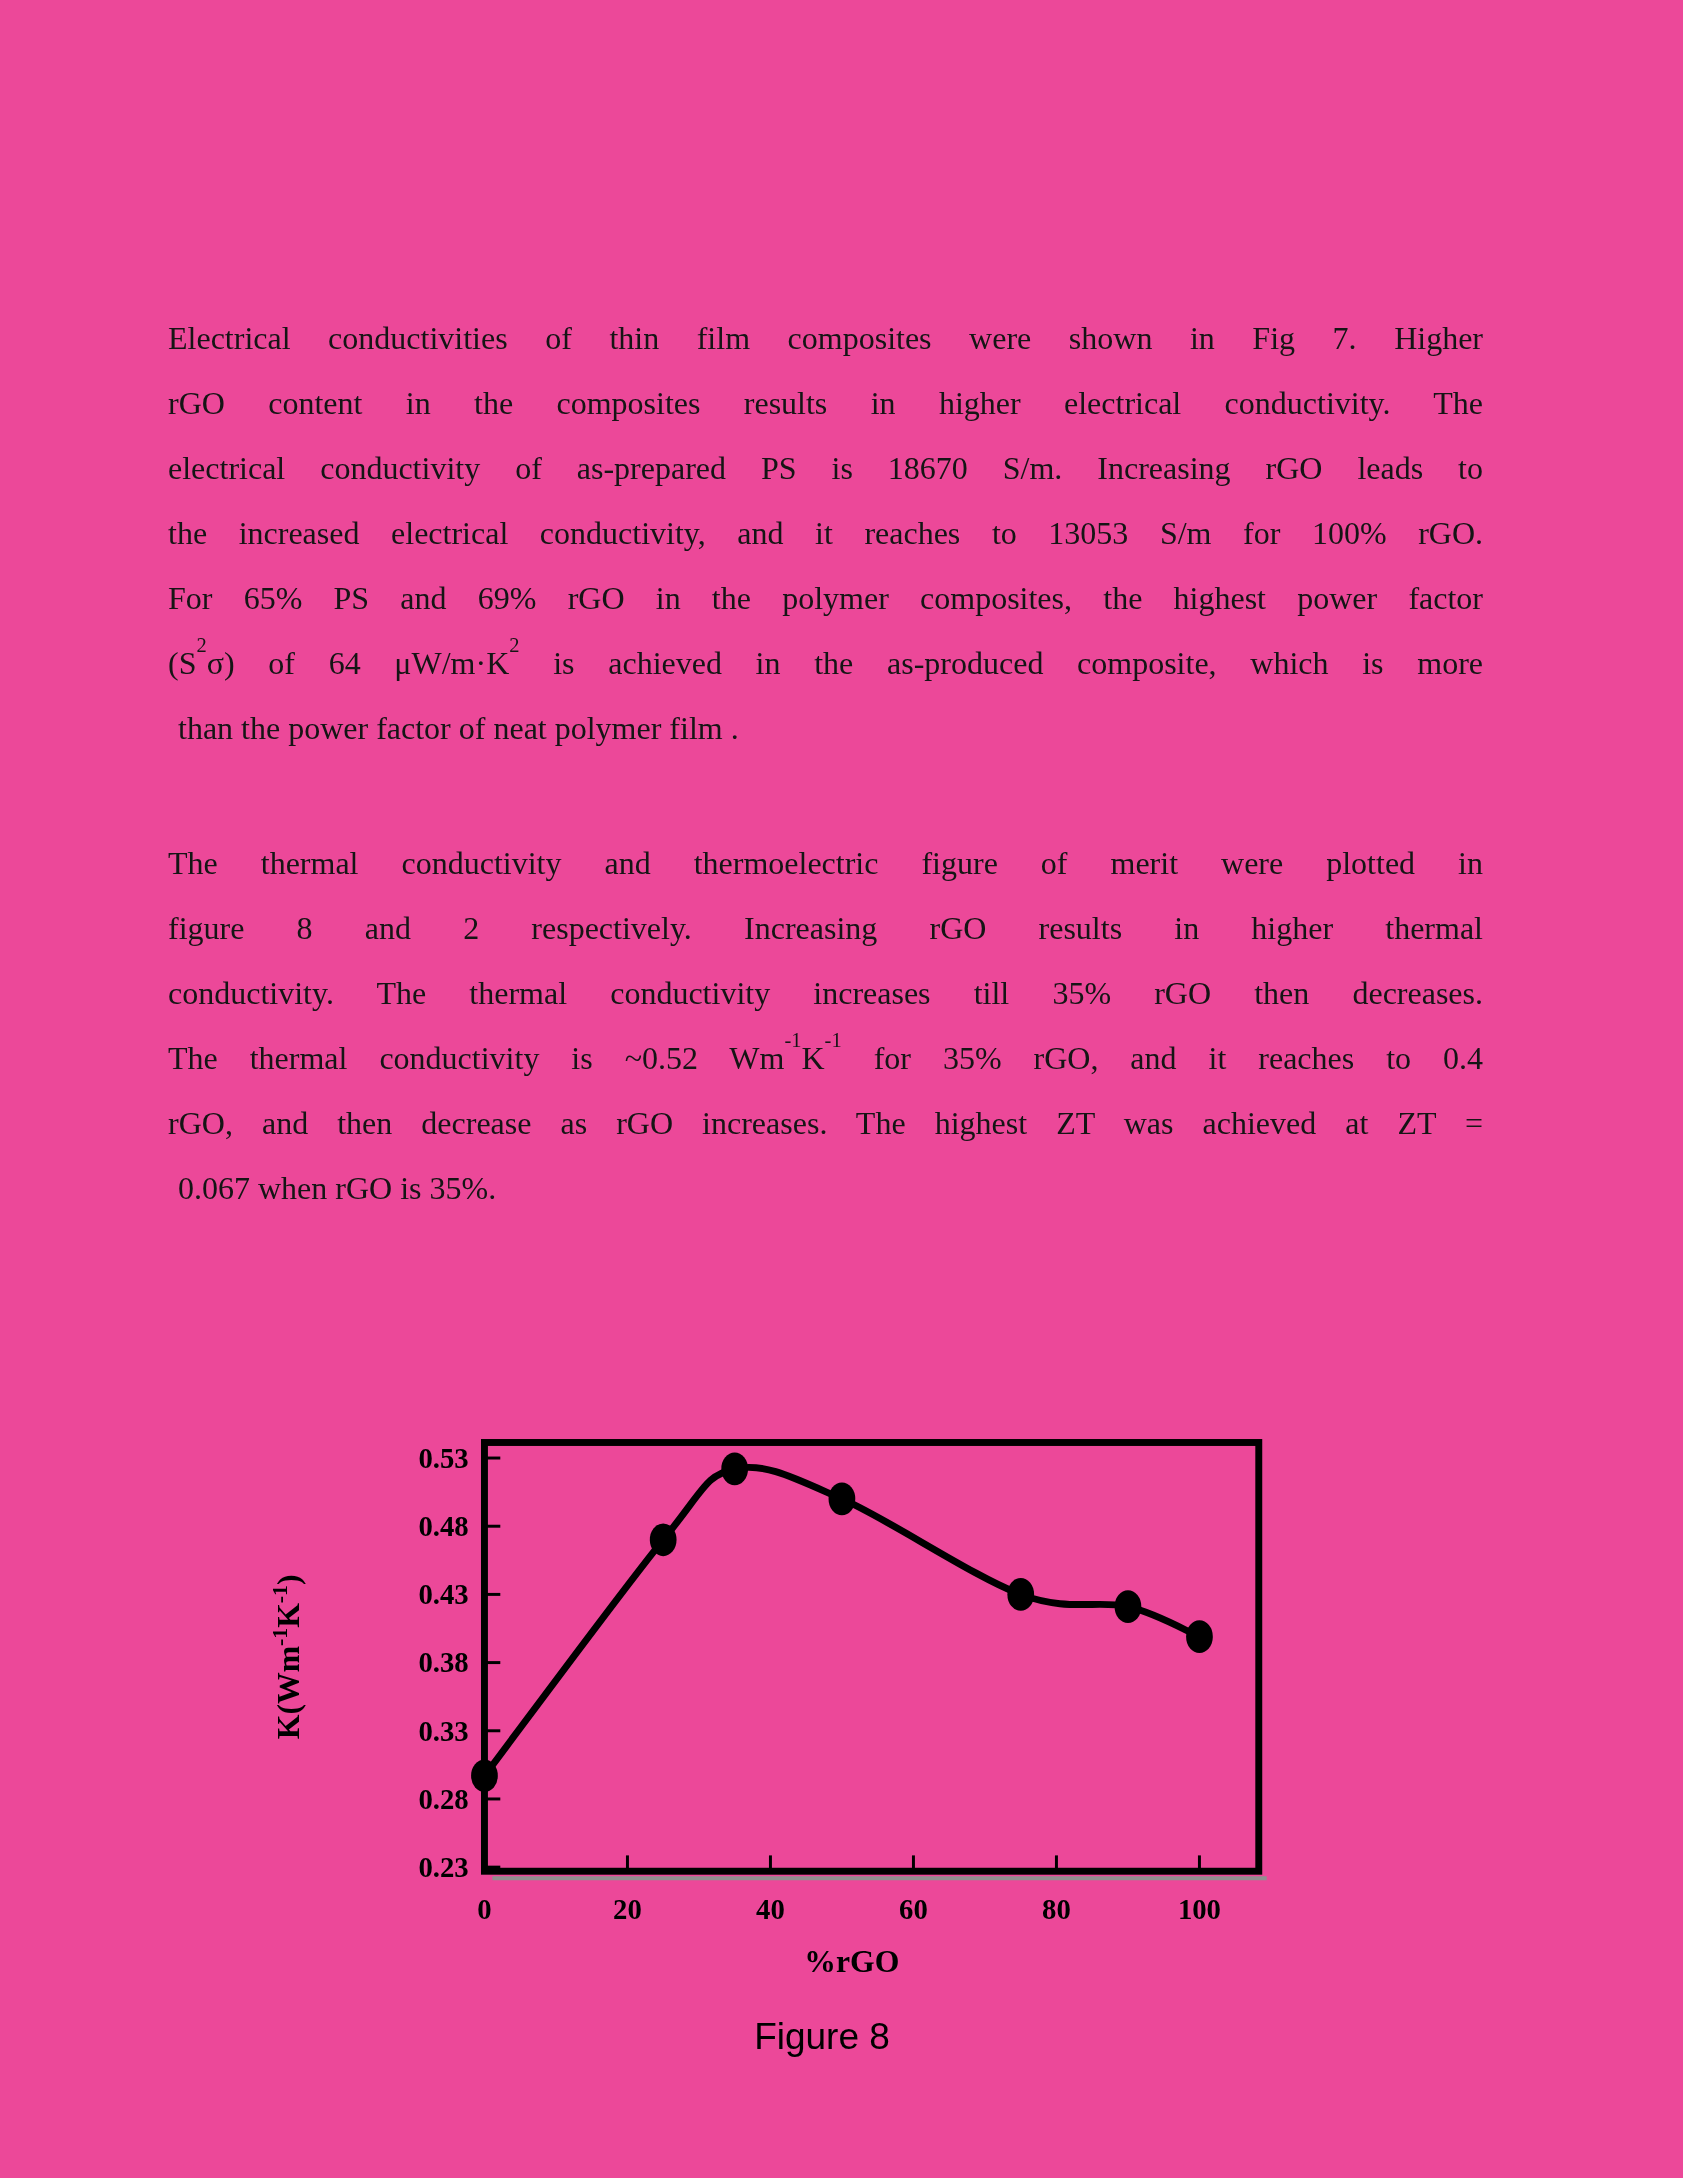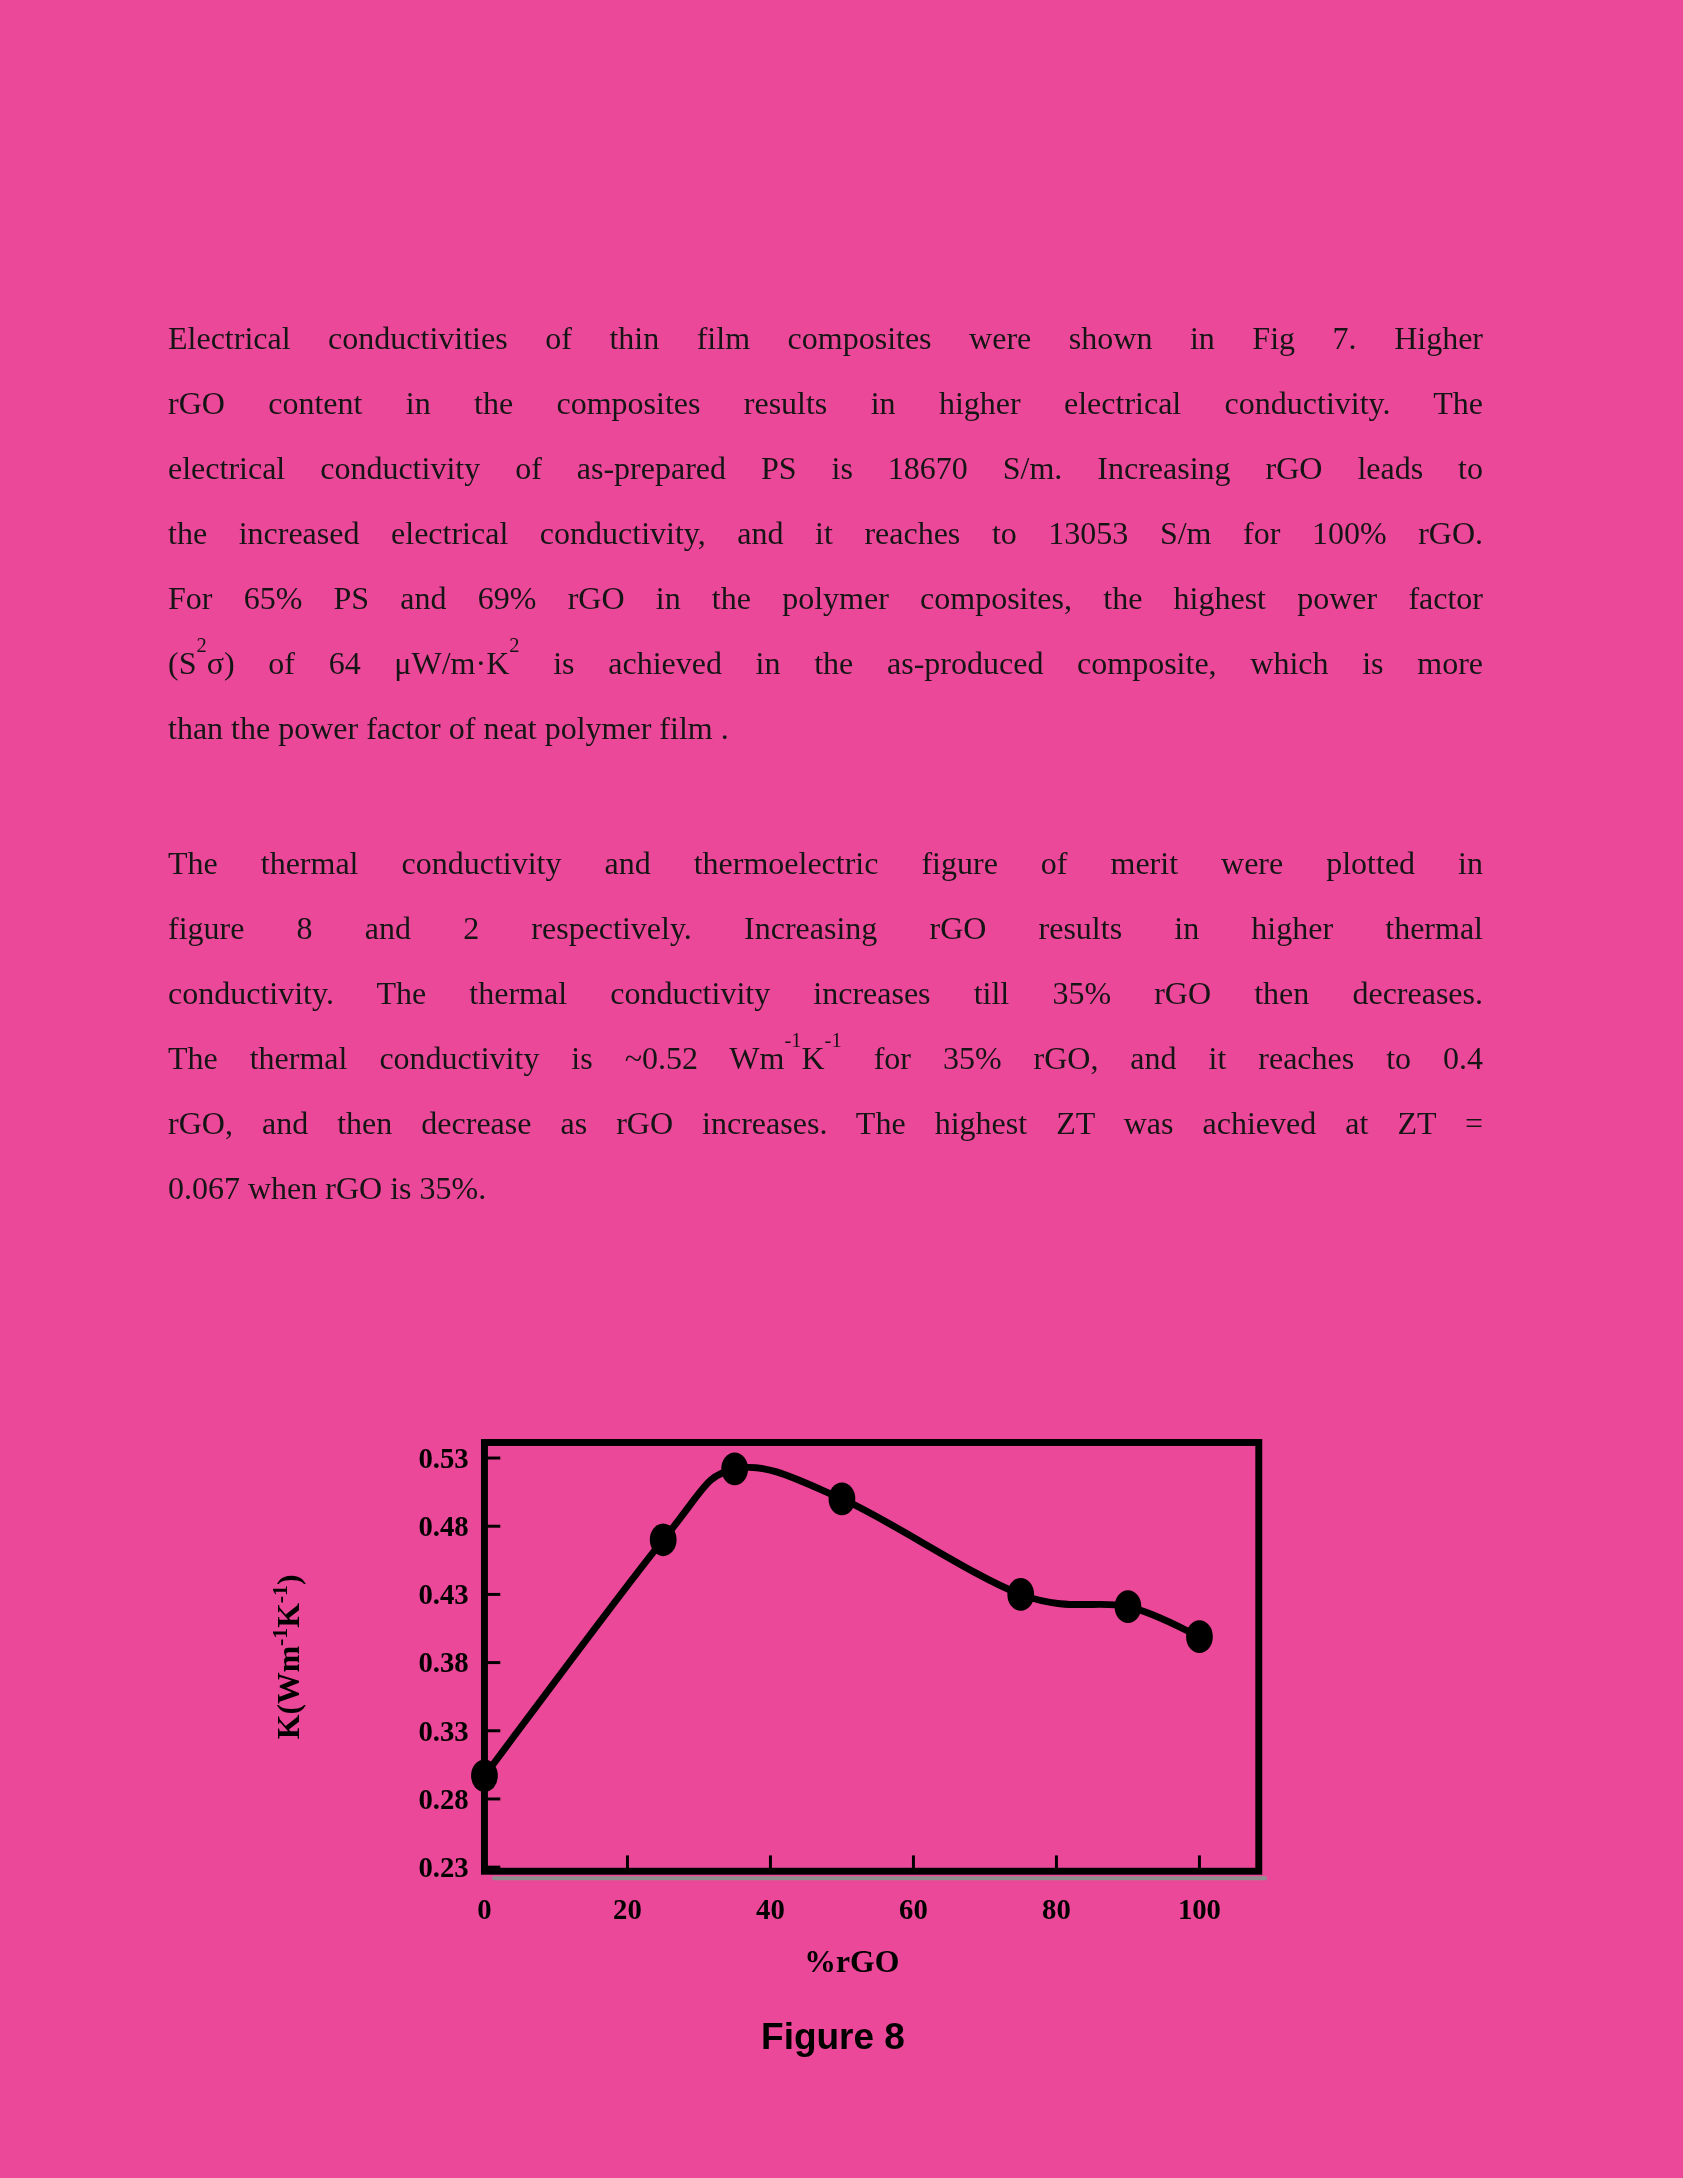--- a/index.html
+++ b/index.html
@@ -26,20 +26,21 @@
   }
   .para-1 { top: 306px; }
   .para-2 { top: 831px; }
   .line {
     text-align: justify;
     text-align-last: justify;
   }
   .line-last {
     text-align: left;
     text-align-last: left;
+    margin-left: 10px;
   }
   sup.rich-sup {
     font-size: 0.64em;
     line-height: 0;
     position: relative;
     top: -0.52em;
   }
   .chart-svg {
     position: absolute;
     left: 228px;
@@ -54,26 +55,26 @@
     fill: #000000;
   }
   .chart-svg text.axis-title {
     font-family: "Liberation Serif", "DejaVu Serif", serif;
     font-weight: bold;
     font-size: 32px;
     fill: #000000;
   }
   .figure-caption {
     position: absolute;
-    left: 16px;
+    left: 5px;
     top: 2016px;
     width: 1634px;
     text-align: center;
     font-family: "Liberation Sans", sans-serif;
-    font-weight: bold;
+    font-weight: normal;
     font-size: 37px;
     color: #000000;
   }
 </style>
 </head>
 <body>
 
 <div class="page">
 
   <div class="para para-1">

